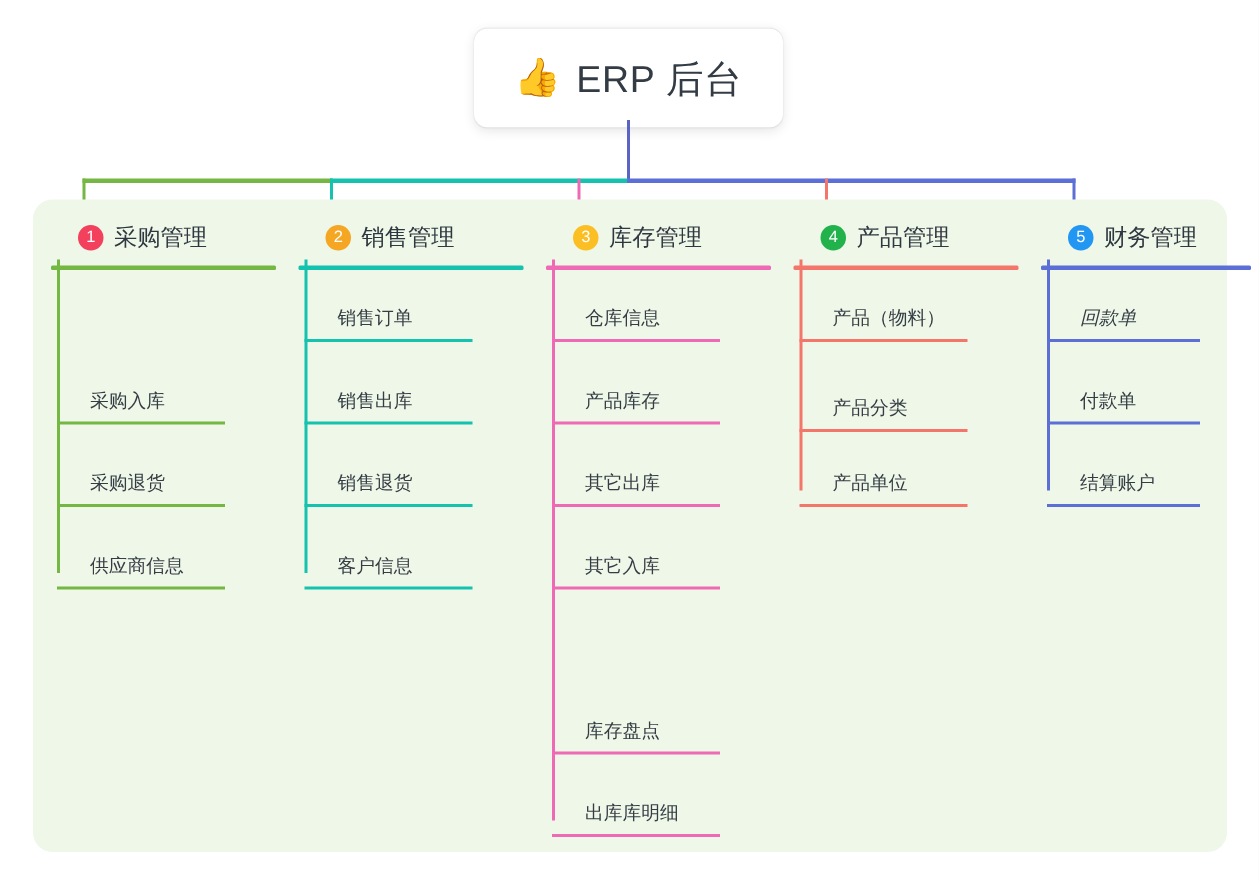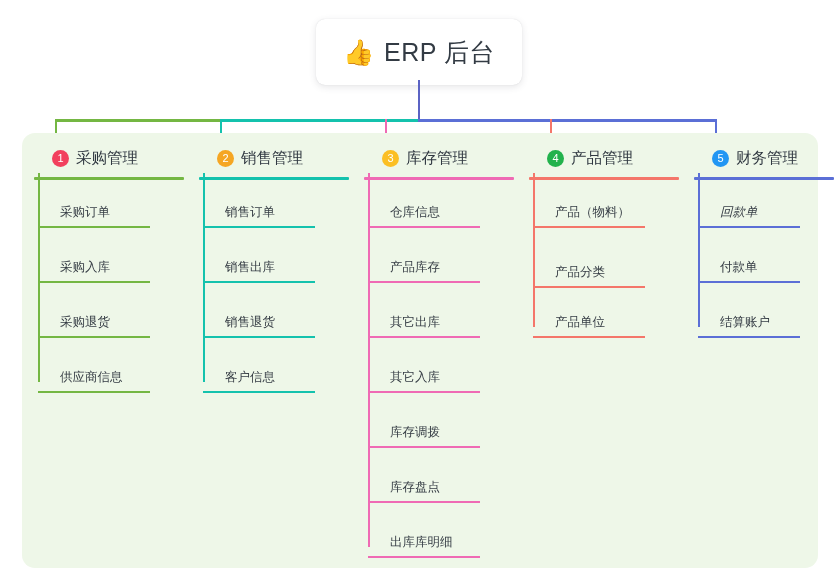--- a/index.html
+++ b/index.html
@@ -149,24 +149,20 @@
 
 <div id="columns-root">
     <div class="column" style="left: 34px; width: 150px;">
       <div class="col-header">
         <span class="badge" style="background: rgb(242, 64, 93);">1</span>
         <span class="col-title">采购管理</span>
       </div>
       <div class="col-rule" style="background: rgb(116, 183, 67); width: 150px;"></div>
       <div class="leaves" style="height: 220px; margin-top: -7px;">
         <div class="leaf-spine" style="background: rgb(116, 183, 67); height: 209px;"></div>
-        <div class="leaf" style="position: absolute; left: 0px; top: 0px; width: 150px; height: 55px;">
-          <span class="leaf-label">采购订单</span>
-          <div class="leaf-rule" style="background: rgb(116, 183, 67); width: 112px;"></div>
-        </div>
         <div class="leaf" style="position: absolute; left: 0px; top: 55px; width: 150px; height: 55px;">
           <span class="leaf-label">采购入库</span>
           <div class="leaf-rule" style="background: rgb(116, 183, 67); width: 112px;"></div>
         </div>
         <div class="leaf" style="position: absolute; left: 0px; top: 110px; width: 150px; height: 55px;">
           <span class="leaf-label">采购退货</span>
           <div class="leaf-rule" style="background: rgb(116, 183, 67); width: 112px;"></div>
         </div>
         <div class="leaf" style="position: absolute; left: 0px; top: 165px; width: 150px; height: 55px;">
           <span class="leaf-label">供应商信息</span>
@@ -215,24 +211,20 @@
         <div class="leaf" style="position: absolute; left: 0px; top: 55px; width: 150px; height: 55px;">
           <span class="leaf-label">产品库存</span>
           <div class="leaf-rule" style="background: rgb(239, 106, 180); width: 112px;"></div>
         </div>
         <div class="leaf" style="position: absolute; left: 0px; top: 165px; width: 150px; height: 55px;">
           <span class="leaf-label">其它入库</span>
           <div class="leaf-rule" style="background: rgb(239, 106, 180); width: 112px;"></div>
         </div>
         <div class="leaf" style="position: absolute; left: 0px; top: 110px; width: 150px; height: 55px;">
           <span class="leaf-label">其它出库</span>
-          <div class="leaf-rule" style="background: rgb(239, 106, 180); width: 112px;"></div>
-        </div>
-        <div class="leaf" style="position: absolute; left: 0px; top: 220px; width: 150px; height: 55px;">
-          <span class="leaf-label">库存调拨</span>
           <div class="leaf-rule" style="background: rgb(239, 106, 180); width: 112px;"></div>
         </div>
         <div class="leaf" style="position: absolute; left: 0px; top: 275px; width: 150px; height: 55px;">
           <span class="leaf-label">库存盘点</span>
           <div class="leaf-rule" style="background: rgb(239, 106, 180); width: 112px;"></div>
         </div>
         <div class="leaf" style="position: absolute; left: 0px; top: 330px; width: 150px; height: 55px;">
           <span class="leaf-label">出库库明细</span>
           <div class="leaf-rule" style="background: rgb(239, 106, 180); width: 112px;"></div>
         </div>

